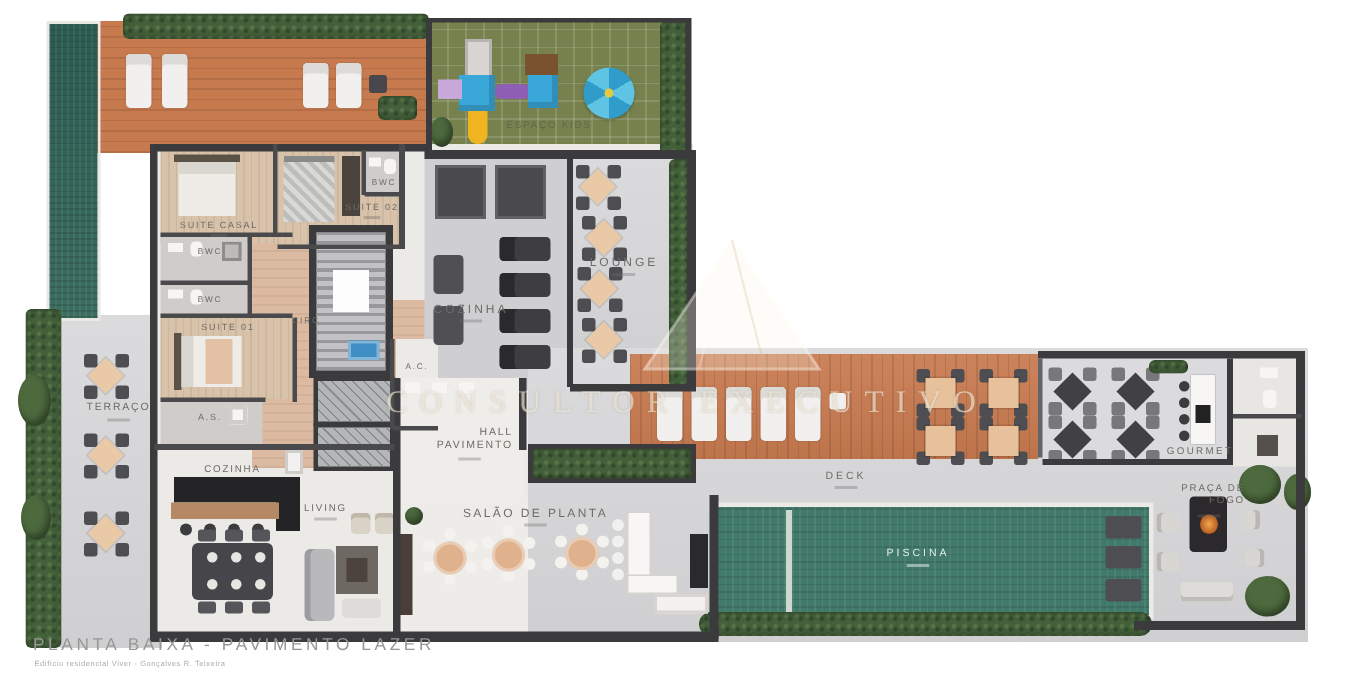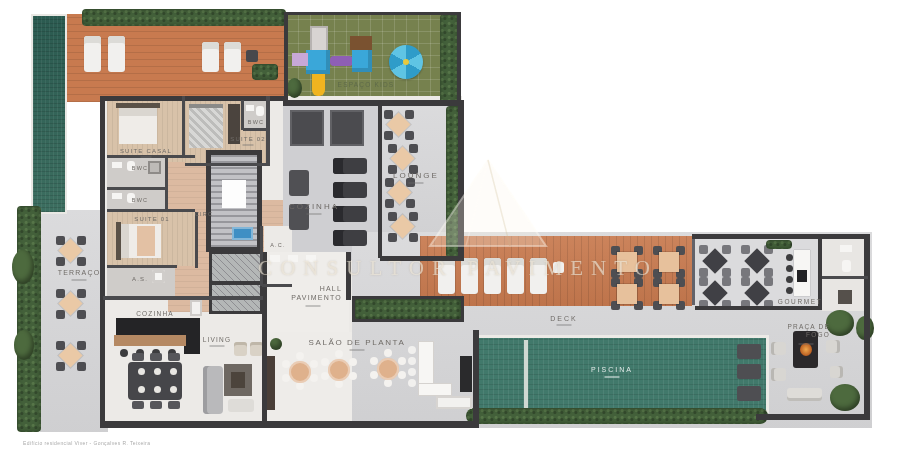--- a/index.html
+++ b/index.html
@@ -342,17 +342,18 @@
   <div class="sub w" style="left:612px;top:376px;"></div>
   <div class="lbl" style="left:800px;top:301px;font-size:6.5px;letter-spacing:1.6px;">GOURMET</div>
   <div class="lbl wrap" style="left:806px;top:331px;width:48px;font-size:6.5px;">PRAÇA DE FOGO</div>
   <div class="sub" style="left:806px;top:343px;"></div>
 
   <svg style="position:absolute;left:428px;top:158px;z-index:60;opacity:.6;" width="120" height="90" viewBox="0 0 120 90">
     <polygon points="60,2 118,88 2,88" fill="rgba(250,245,233,0.45)" stroke="rgba(255,252,244,0.75)" stroke-width="2"></polygon>
     <polyline points="60,2 38,88" fill="none" stroke="rgba(255,252,244,0.55)" stroke-width="1.5"></polyline>
     <polyline points="60,2 82,88" fill="none" stroke="rgba(214,196,160,0.55)" stroke-width="1.5"></polyline>
   </svg>
-  <div class="wmtext" style="left:458px;top:268px;">CONSULTOR PAVIMENTO</div>
-
+  <div class="wmtext" style="left:458px;top:268px;">CONSULTOR EXECUTIVO</div>
+
+  <div class="title" style="left:22px;top:424px;">PLANTA BAIXA - PAVIMENTO LAZER</div>
   <div class="subtitle" style="left:23px;top:440px;">Edifício residencial Viver - Gonçalves R. Teixeira</div>
 
 </div>
 
 </body></html>

